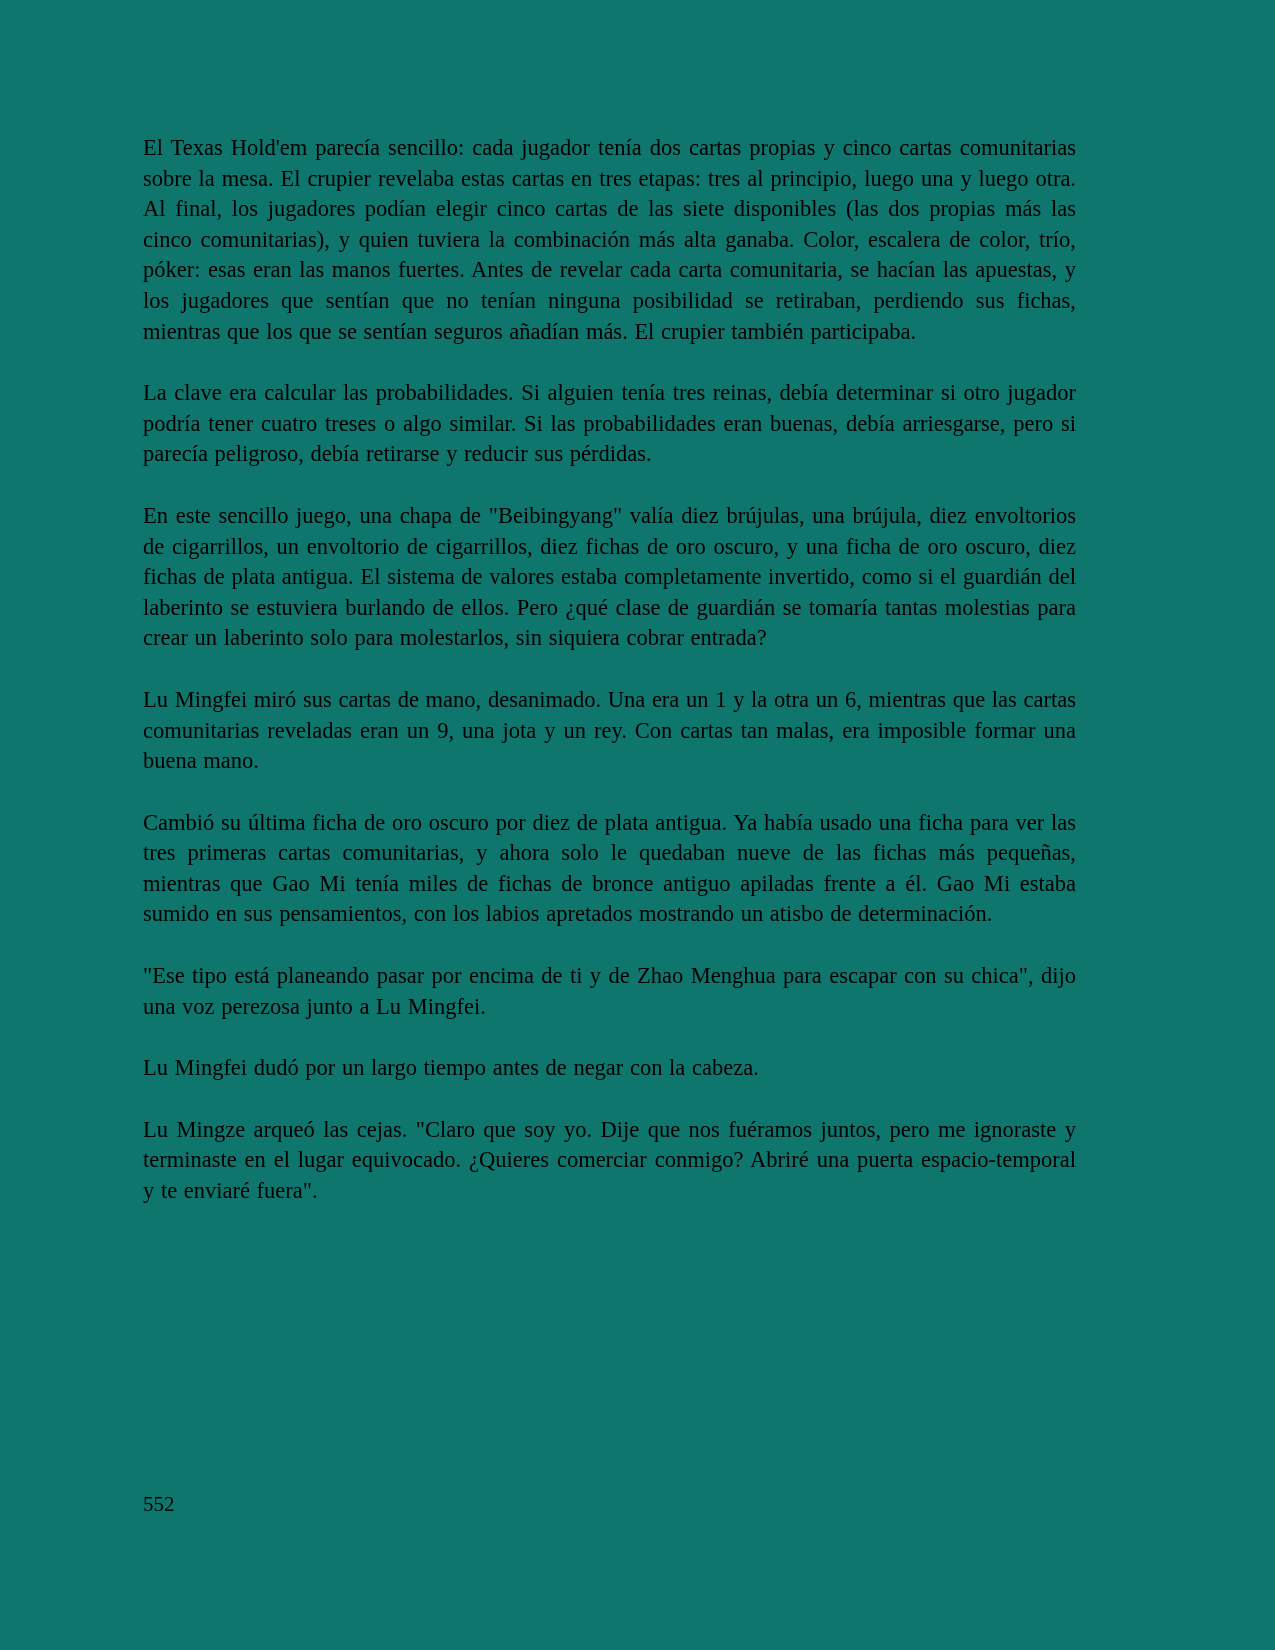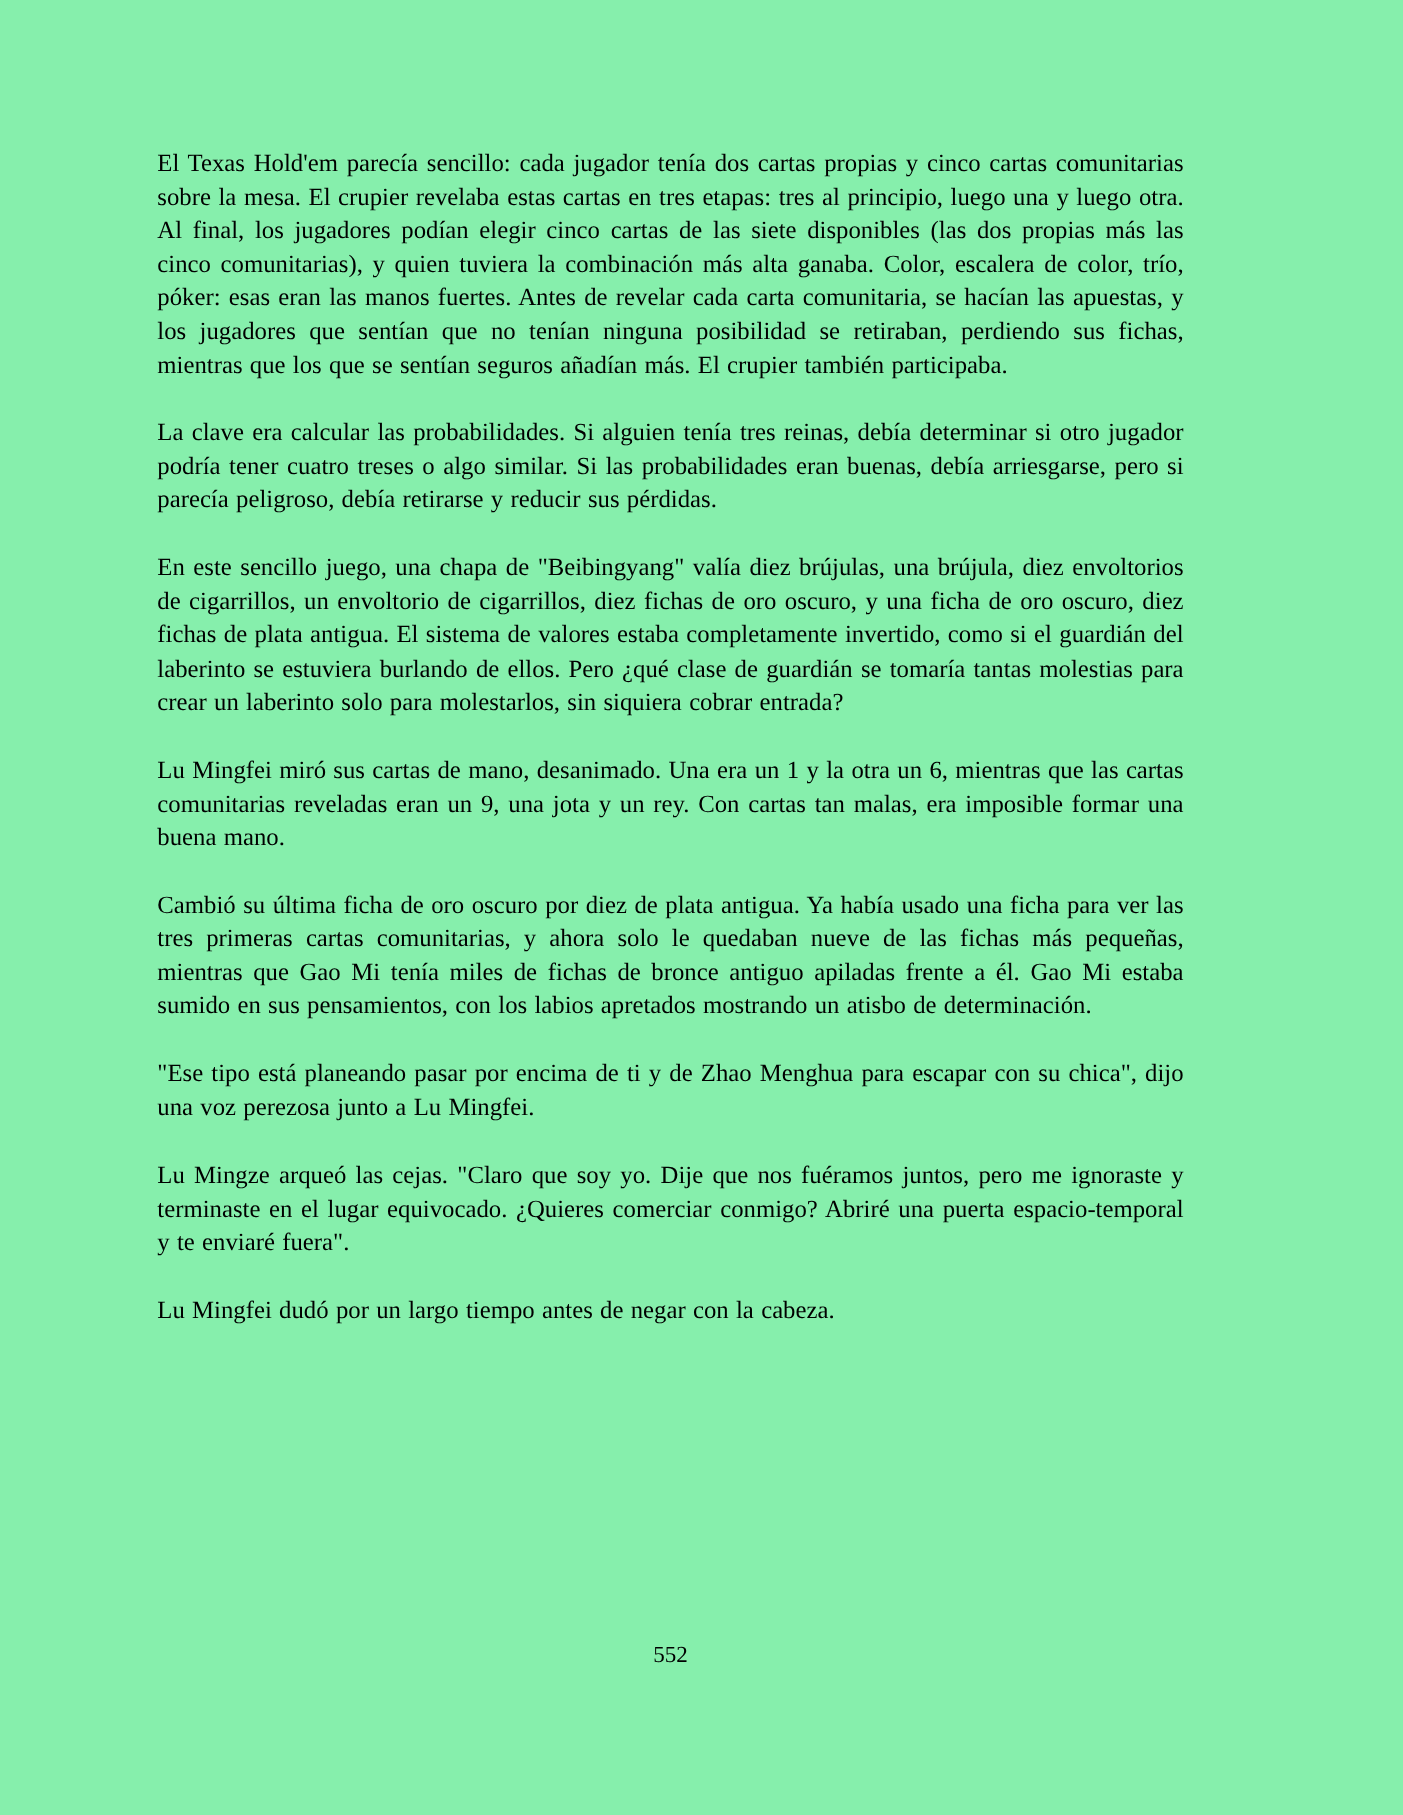--- a/index.html
+++ b/index.html
@@ -11,54 +11,53 @@
       height: 1650px;
       background: #ffffff;
       color: #000000;
       font-family: "Liberation Serif", serif;
     }
     .page {
       position: relative;
       width: 1275px;
       height: 1650px;
       box-sizing: border-box;
-      background: #86efac;
+      background: #0f766e;
       overflow: hidden;
     }
     .content {
       position: absolute;
       top: 133px;
       left: 143px;
       width: 933px;
     }
     .content p {
       margin: 0 0 31px 0;
       font-size: 22.5px;
       line-height: 1.36;
       text-align: justify;
       word-spacing: 1px;
     }
     .page-number {
       position: absolute;
       top: 1492px;
       left: 143px;
       width: 933px;
-      text-align: center;
       font-size: 21px;
       line-height: 1.2;
     }
   </style>
 </head>
 <body>
 
 <div class="page">
   <div class="content">
     <p>El Texas Hold'em parecía sencillo: cada jugador tenía dos cartas propias y cinco cartas comunitarias sobre la mesa. El crupier revelaba estas cartas en tres etapas: tres al principio, luego una y luego otra. Al final, los jugadores podían elegir cinco cartas de las siete disponibles (las dos propias más las cinco comunitarias), y quien tuviera la combinación más alta ganaba. Color, escalera de color, trío, póker: esas eran las manos fuertes. Antes de revelar cada carta comunitaria, se hacían las apuestas, y los jugadores que sentían que no tenían ninguna posibilidad se retiraban, perdiendo sus fichas, mientras que los que se sentían seguros añadían más. El crupier también participaba.</p>
     <p>La clave era calcular las probabilidades. Si alguien tenía tres reinas, debía determinar si otro jugador podría tener cuatro treses o algo similar. Si las probabilidades eran buenas, debía arriesgarse, pero si parecía peligroso, debía retirarse y reducir sus pérdidas.</p>
     <p>En este sencillo juego, una chapa de "Beibingyang" valía diez brújulas, una brújula, diez envoltorios de cigarrillos, un envoltorio de cigarrillos, diez fichas de oro oscuro, y una ficha de oro oscuro, diez fichas de plata antigua. El sistema de valores estaba completamente invertido, como si el guardián del laberinto se estuviera burlando de ellos. Pero ¿qué clase de guardián se tomaría tantas molestias para crear un laberinto solo para molestarlos, sin siquiera cobrar entrada?</p>
     <p>Lu Mingfei miró sus cartas de mano, desanimado. Una era un 1 y la otra un 6, mientras que las cartas comunitarias reveladas eran un 9, una jota y un rey. Con cartas tan malas, era imposible formar una buena mano.</p>
     <p>Cambió su última ficha de oro oscuro por diez de plata antigua. Ya había usado una ficha para ver las tres primeras cartas comunitarias, y ahora solo le quedaban nueve de las fichas más pequeñas, mientras que Gao Mi tenía miles de fichas de bronce antiguo apiladas frente a él. Gao Mi estaba sumido en sus pensamientos, con los labios apretados mostrando un atisbo de determinación.</p>
     <p>"Ese tipo está planeando pasar por encima de ti y de Zhao Menghua para escapar con su chica", dijo una voz perezosa junto a Lu Mingfei.</p>
+    <p>Lu Mingfei dudó por un largo tiempo antes de negar con la cabeza.</p>
     <p>Lu Mingze arqueó las cejas. "Claro que soy yo. Dije que nos fuéramos juntos, pero me ignoraste y terminaste en el lugar equivocado. ¿Quieres comerciar conmigo? Abriré una puerta espacio-temporal y te enviaré fuera".</p>
-    <p>Lu Mingfei dudó por un largo tiempo antes de negar con la cabeza.</p>
   </div>
   <div class="page-number">552</div>
 </div>
 
 </body></html>

